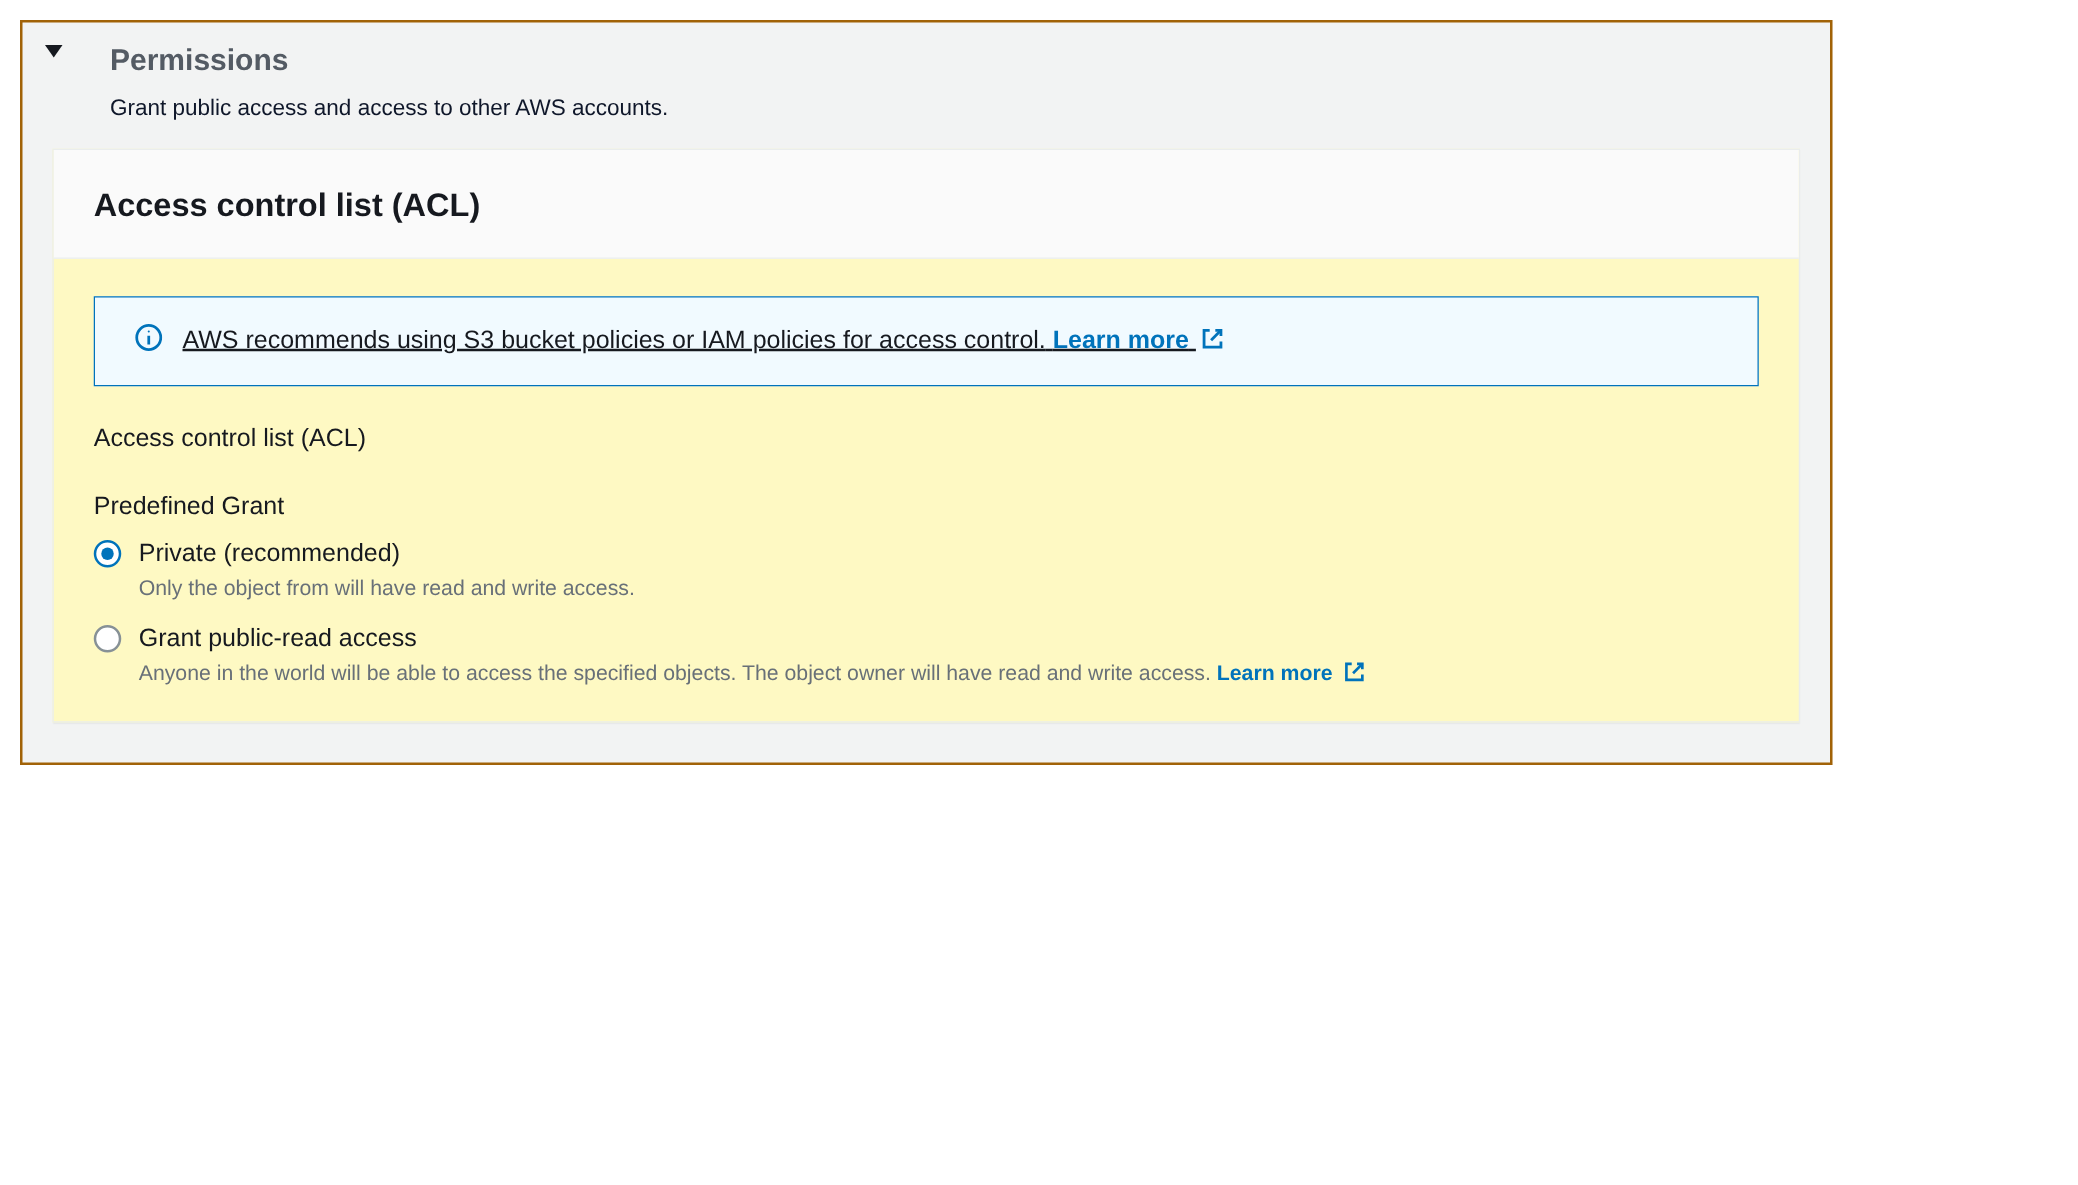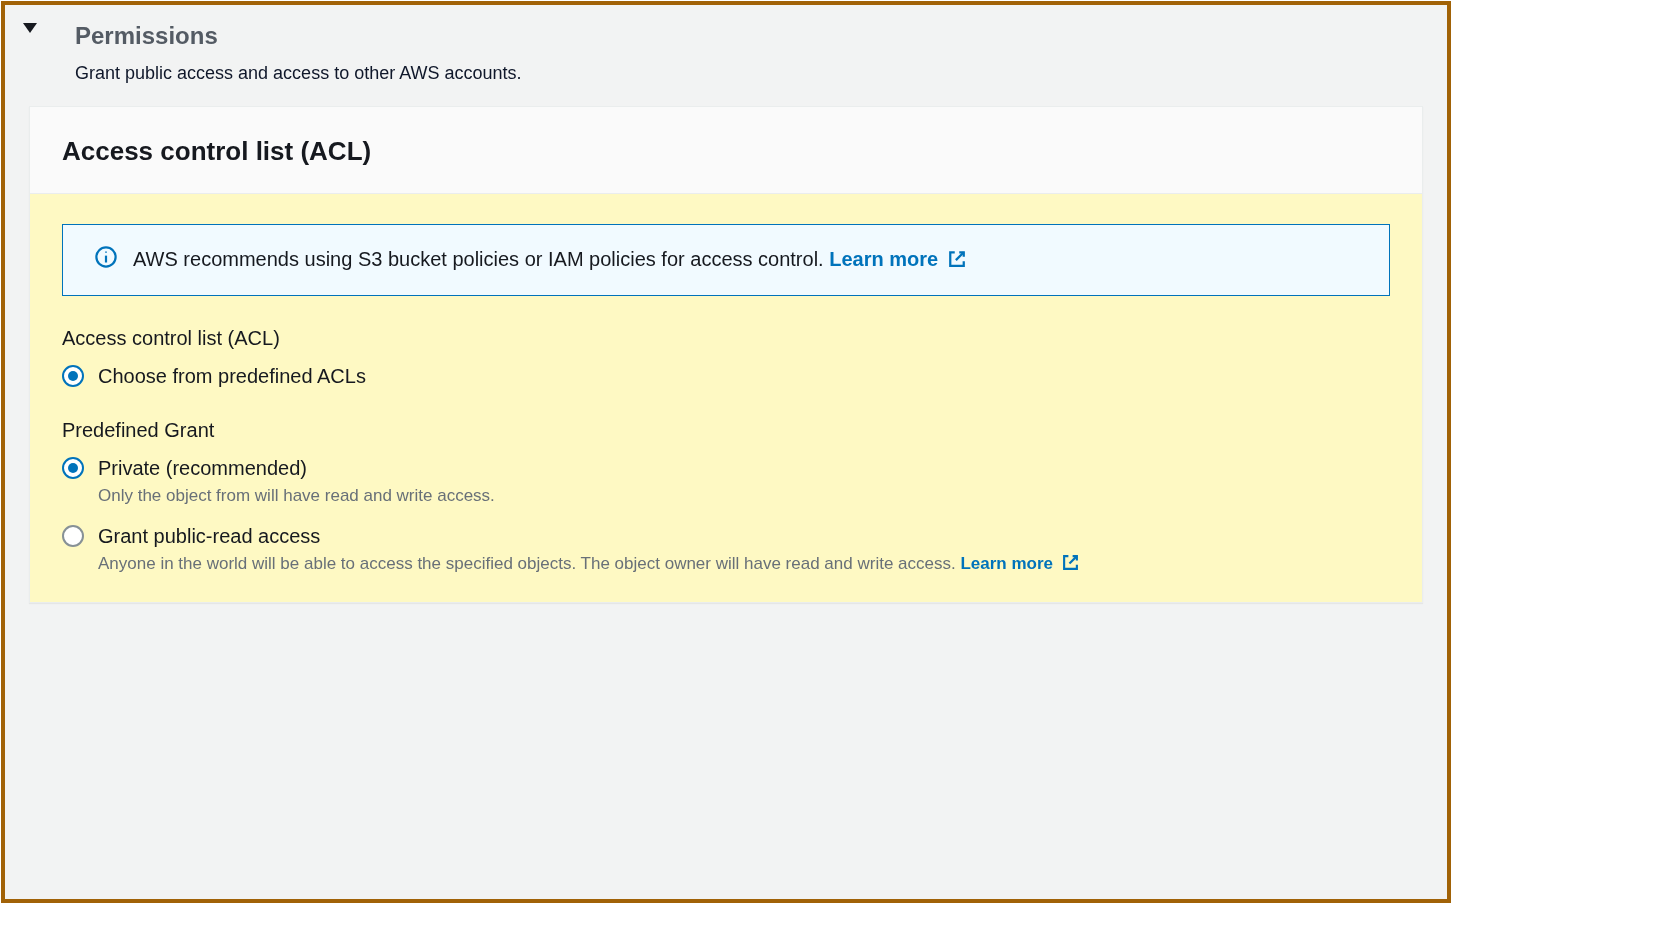--- a/index.html
+++ b/index.html
@@ -4,25 +4,25 @@
 <style>
   * { box-sizing: border-box; margin: 0; padding: 0; }
   body {
     font-family: "Amazon Ember", "Helvetica Neue", Helvetica, Arial, sans-serif;
     background: #fff;
     color: #16191f;
     font-size: 18px;
     line-height: 1.4;
   }
   .outer-frame {
-    border: 4px solid #a16207;
-    margin: 1px;
+    border: 2px solid #a16207;
+    margin: 16px;
     background: #f2f3f3;
     width: 1450px;
-    height: 902px;
+    height: 596px;
     overflow: hidden;
   }
   .section-header {
     padding: 14px 24px 20px 42px;
     position: relative;
   }
   .collapse-toggle {
     position: absolute;
     left: 18px;
     top: 18px;
@@ -79,20 +79,21 @@
   .panel-body {
     padding: 30px 32px 10px 32px;
   }
   .info-box {
     border: 1px solid #0073bb;
     background: #f1faff;
     padding: 20px 24px;
     display: flex;
     align-items: center;
     margin-bottom: 28px;
+    text-decoration: underline;
   }
   .info-icon {
     flex: 0 0 auto;
     margin-right: 16px;
     margin-left: 8px;
   }
   .info-text {
     font-size: 20px;
     color: #16191f;
   }
@@ -183,26 +184,20 @@
                   <path d="M10 2h4v4"></path>
                   <path d="M14 2L7 9"></path>
               </svg>
             </span>
           </span>
         </div>
       </div>
 
       <div class="group-label">Access control list (ACL)</div>
 
-      <div class="radio-row">
-        <div class="radio-outer selected"></div>
-        <div class="radio-content">
-          <div class="radio-label">Choose from predefined ACLs</div>
-        </div>
-      </div>
 
 
       <div class="spacer-group"></div>
 
       <div class="group-label">Predefined Grant</div>
 
       <div class="radio-row">
         <div class="radio-outer selected"></div>
         <div class="radio-content">
           <div class="radio-label">Private (recommended)</div>

